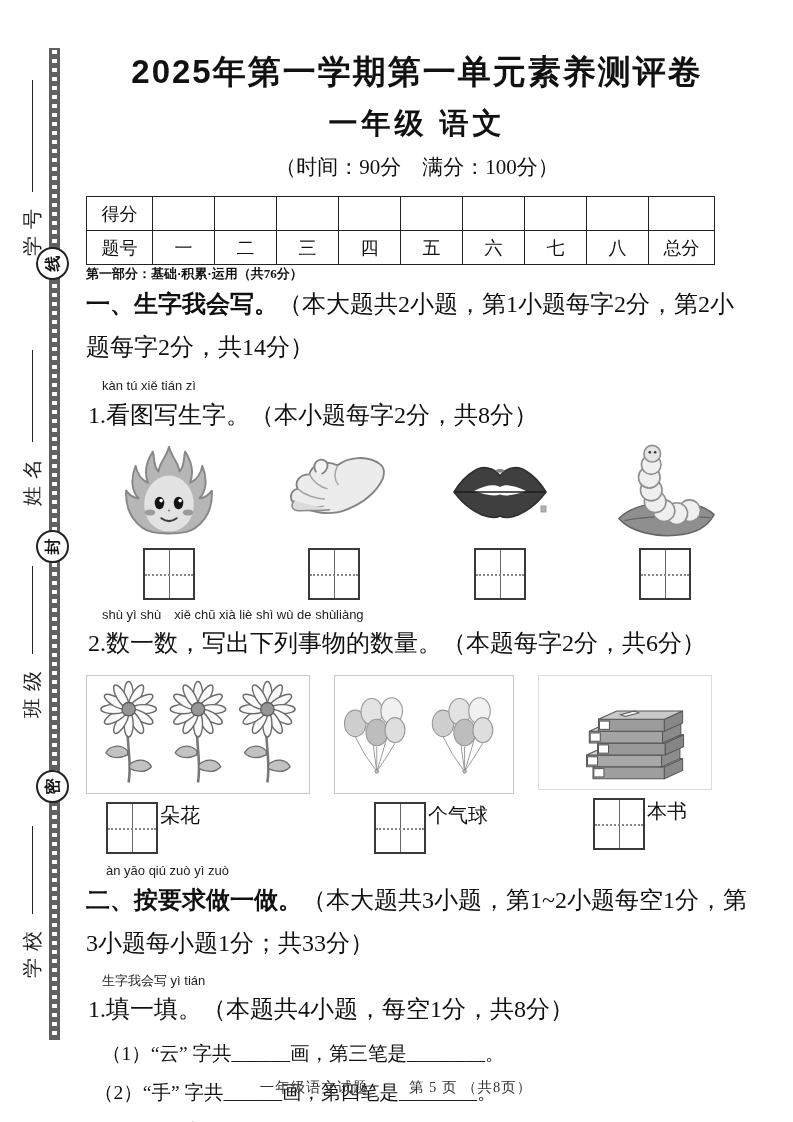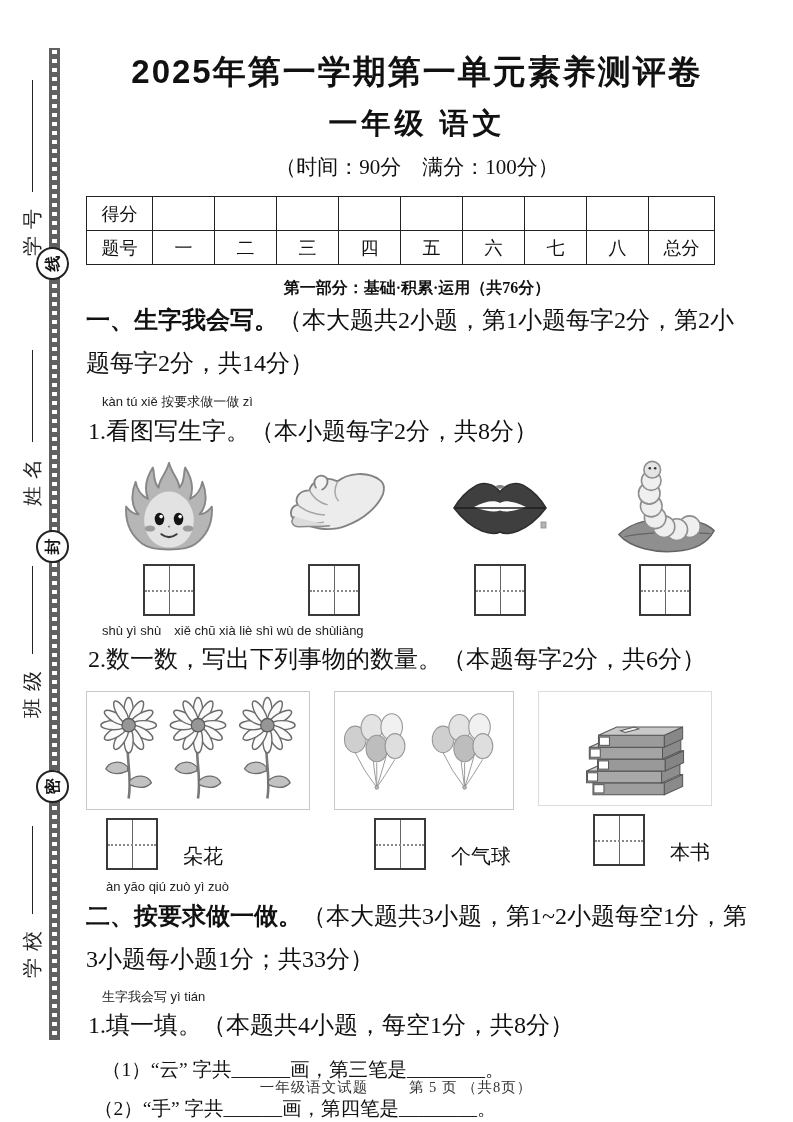--- a/index.html
+++ b/index.html
@@ -26,21 +26,21 @@
   .main{position:absolute;left:86px;top:0;width:662px;}
   .title{margin:50px 0 0;text-align:center;font-size:33px;font-weight:bold;
          letter-spacing:2px;font-family:"Liberation Sans","DejaVu Sans",sans-serif;}
   .subtitle{margin:9px 0 0;text-align:center;font-size:29px;font-weight:bold;
             letter-spacing:4px;font-family:"Liberation Sans","DejaVu Sans",sans-serif;}
   .info{margin:9px 0 0;text-align:center;font-size:21px;}
 
   table.score{border-collapse:collapse;margin-top:15px;width:628px;table-layout:fixed;}
   table.score td{border:1.6px solid #222;height:33px;text-align:center;
                  font-size:18px;padding:0;}
-  .part-heading{margin-top:13px;text-align:center;font-size:16px;font-weight:bold;}
+  .part-heading{font-size:13px;font-weight:bold;}
 
   .pinyin{font-size:13px;font-family:"Liberation Sans","DejaVu Sans",sans-serif;
           color:#222;line-height:1.1;}
   .q-line{font-size:24px;line-height:1.8;}
   .q-title{font-weight:bold;} 
 
   
   .fig-row{display:flex;margin-top:6px;}
   .fig-col{width:25%;display:flex;flex-direction:column;align-items:center;}
   .fig-col svg{display:block;}
@@ -49,21 +49,21 @@
   .tzg:before{content:"";position:absolute;left:50%;top:0;bottom:0;width:0;
               border-left:1.4px solid #666;}
   .tzg:after{content:"";position:absolute;top:50%;left:0;right:0;height:0;
              border-top:2px dotted #888;}
 
   
   .count-row{display:flex;margin-top:10px;gap:24px;}
   .count-col{display:flex;flex-direction:column;}
   .count-box{border:1.5px solid #c9c9c9;background:#fff;display:flex;
              align-items:center;justify-content:center;}
-  .answer-line{display:flex;align-items:flex-end;margin-top:8px;gap:23px;}
+  .answer-line{display:flex;align-items:flex-start;margin-top:8px;}
   .answer-line .tzg{margin-top:0;}
   .answer-label{font-size:20px;margin-left:2px;}
 
   .blank-item{font-size:19.5px;line-height:1.8;margin-top:4px;}
 
   .footer{position:absolute;left:86px;width:620px;top:1078px;text-align:center;
           font-size:14.5px;color:#333;letter-spacing:1px;}
   .footer span{margin:0 18px;}
 </style>
 </head>
@@ -144,21 +144,21 @@
     </tr>
   </tbody>
     </table>
 
   <div class="part-heading">第一部分：基础·积累·运用（共76分）</div>
 
   <div class="q-line">
     <span class="q-title">一、生字我会写。</span><span>（本大题共2小题，第1小题每字2分，第2小题每字2分，共14分）</span>
   </div>
 
-  <div class="pinyin" style="margin:10px 0 0 16px;">kàn tú xiě 按要求做一做 zì</div>
+  <div class="pinyin" style="margin:10px 0 0 16px;">kàn tú xiě tián zì</div>
   <div class="q-line" style="margin-left:2px;">
     <span>1.看图写生字。</span><span>（本小题每字2分，共8分）</span>
   </div>
 
   <div class="fig-row">
     <div class="fig-col">
       <svg width="100" height="100" viewBox="0 0 100 105">
         <path d="M50 4 C47 16 40 20 39 30 C33 24 35 14 33 9 C26 20 24 32 28 42 C20 38 16 30 15 24 C10 36 10 50 18 58 C12 58 8 54 5 50 C4 66 10 80 22 89 C32 97 68 97 78 89 C90 80 96 66 95 50 C92 54 88 58 82 58 C90 50 90 36 85 24 C84 30 80 38 72 42 C76 32 74 20 67 9 C65 14 67 24 61 30 C60 20 53 16 50 4 Z" fill="#b6b6b6" stroke="#878787" stroke-width="2" stroke-linejoin="round"></path>
         <path d="M50 34 C63 34 76 47 76 64 C76 82 64 93 50 93 C36 93 24 82 24 64 C24 47 37 34 50 34 Z" fill="#e2e2e2"></path>
         <ellipse cx="40" cy="63" rx="5" ry="6.5" fill="#141414"></ellipse>

